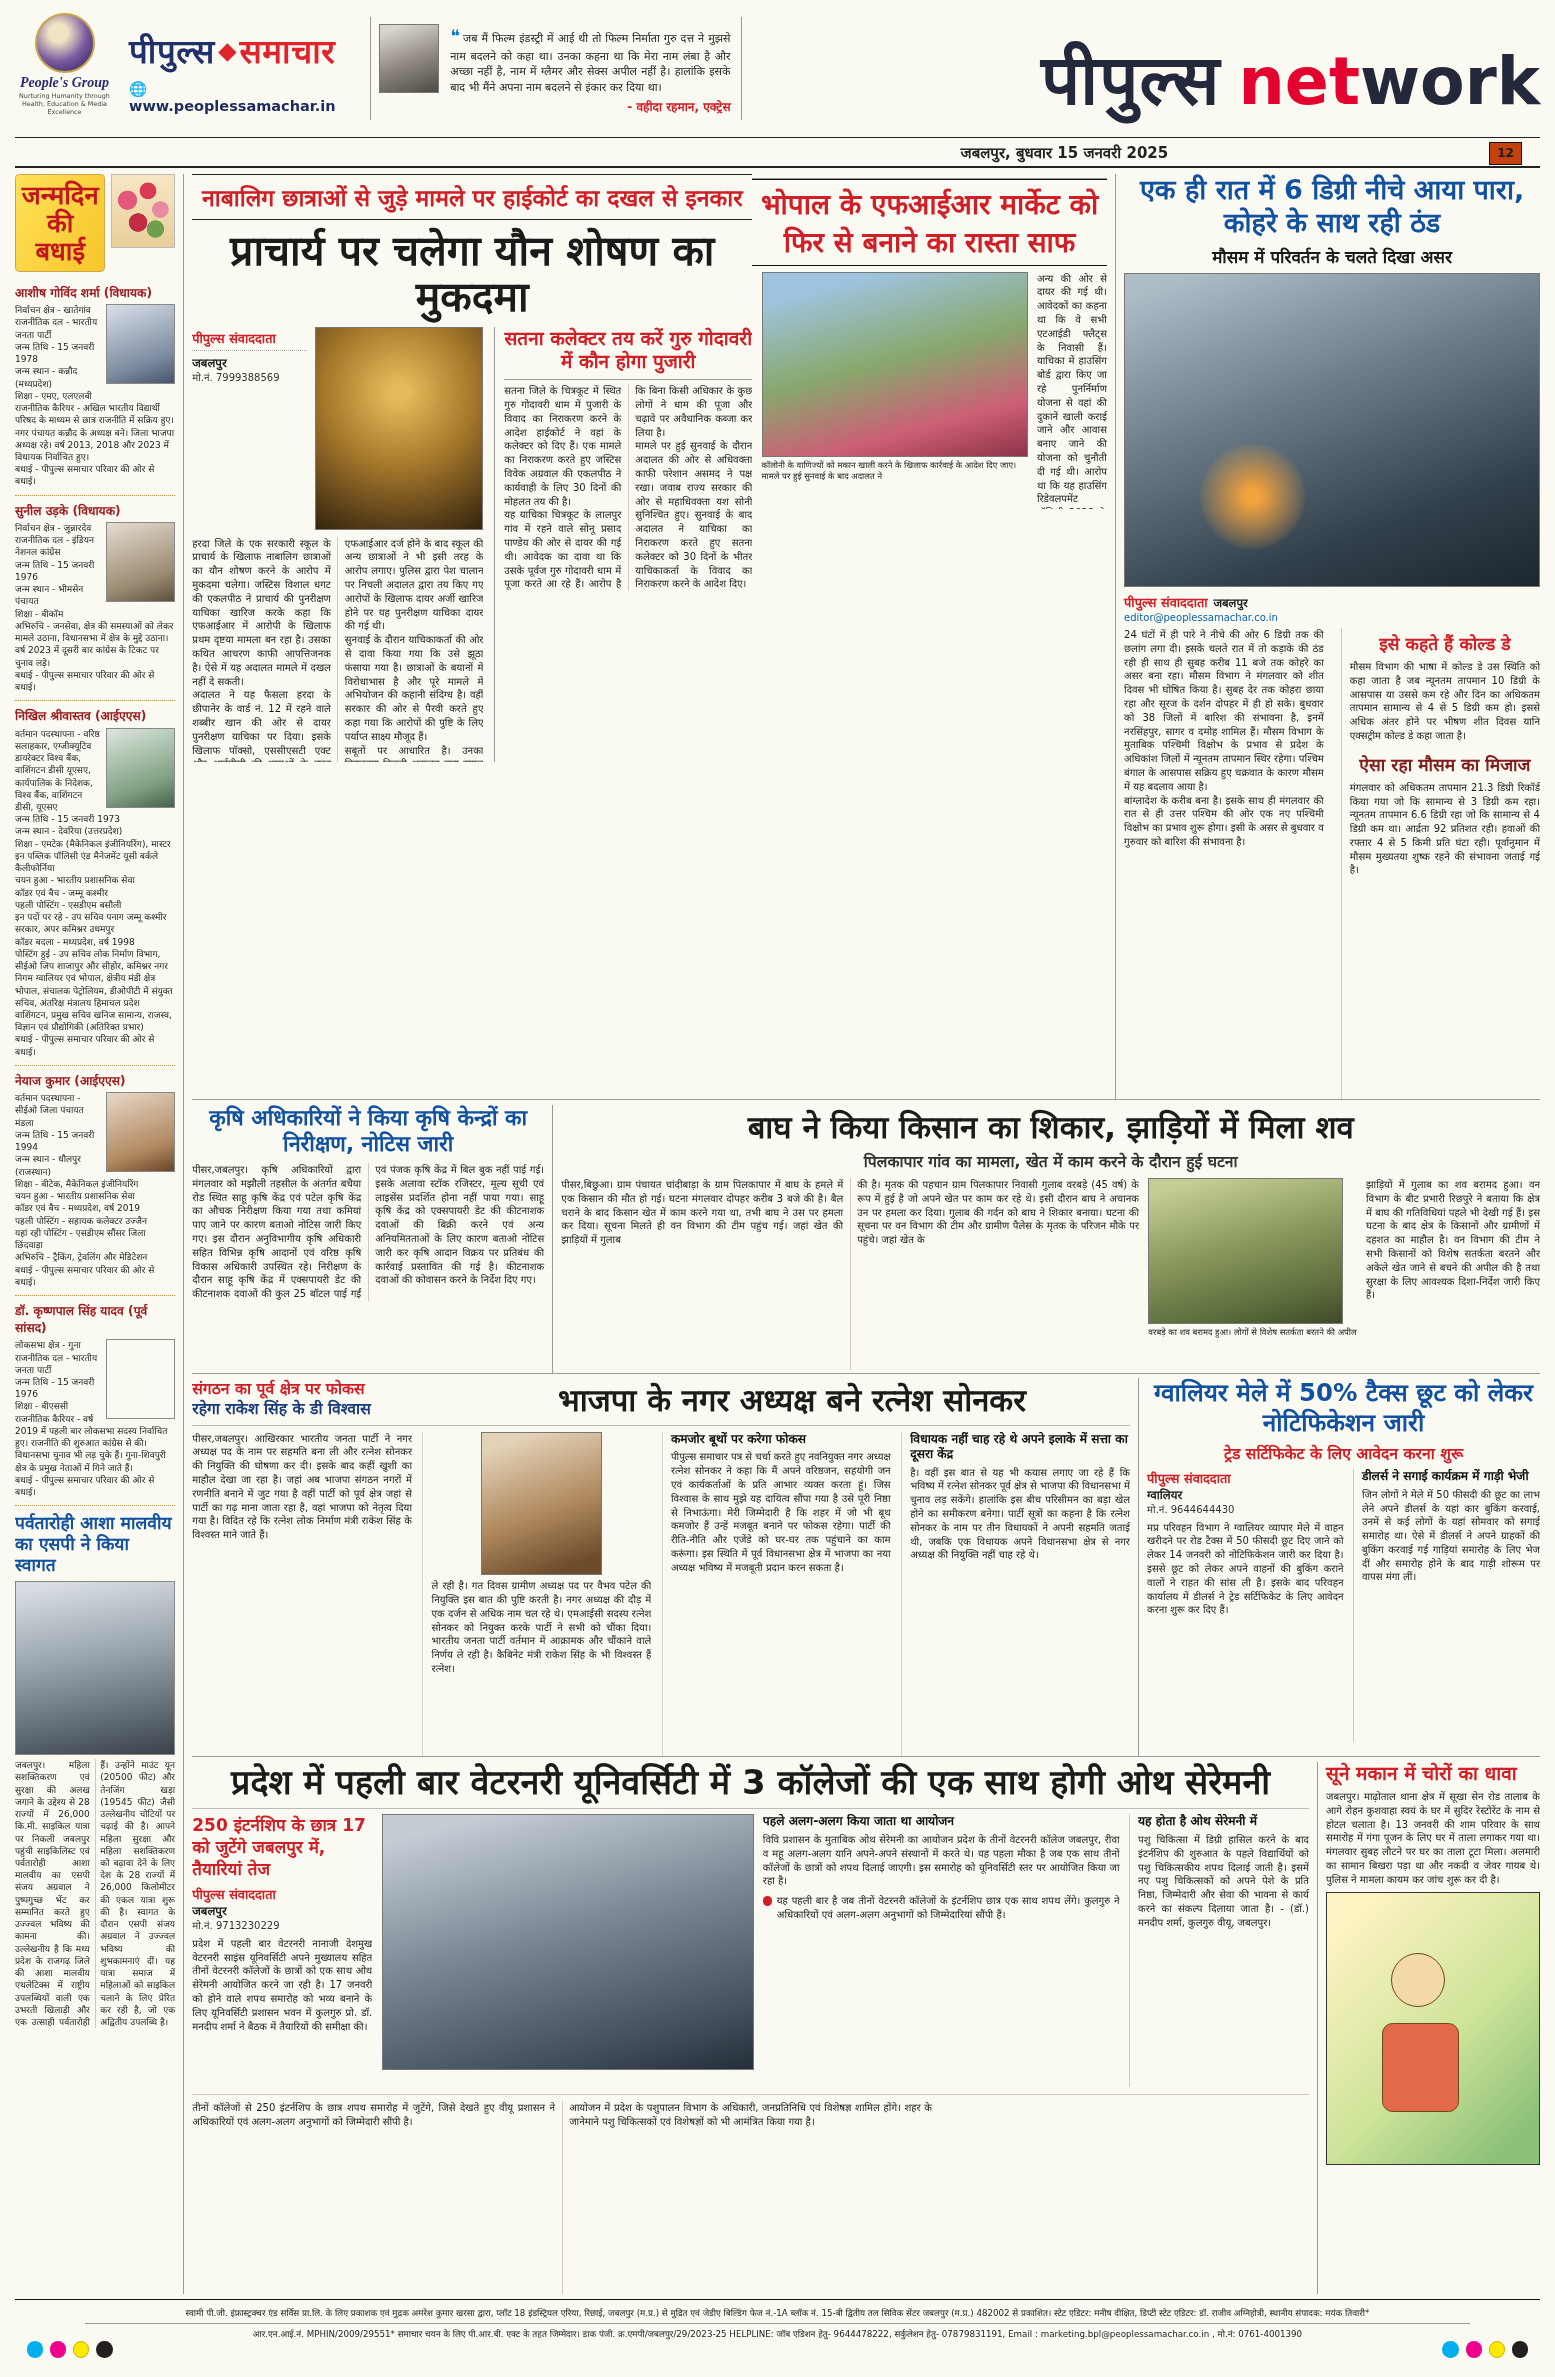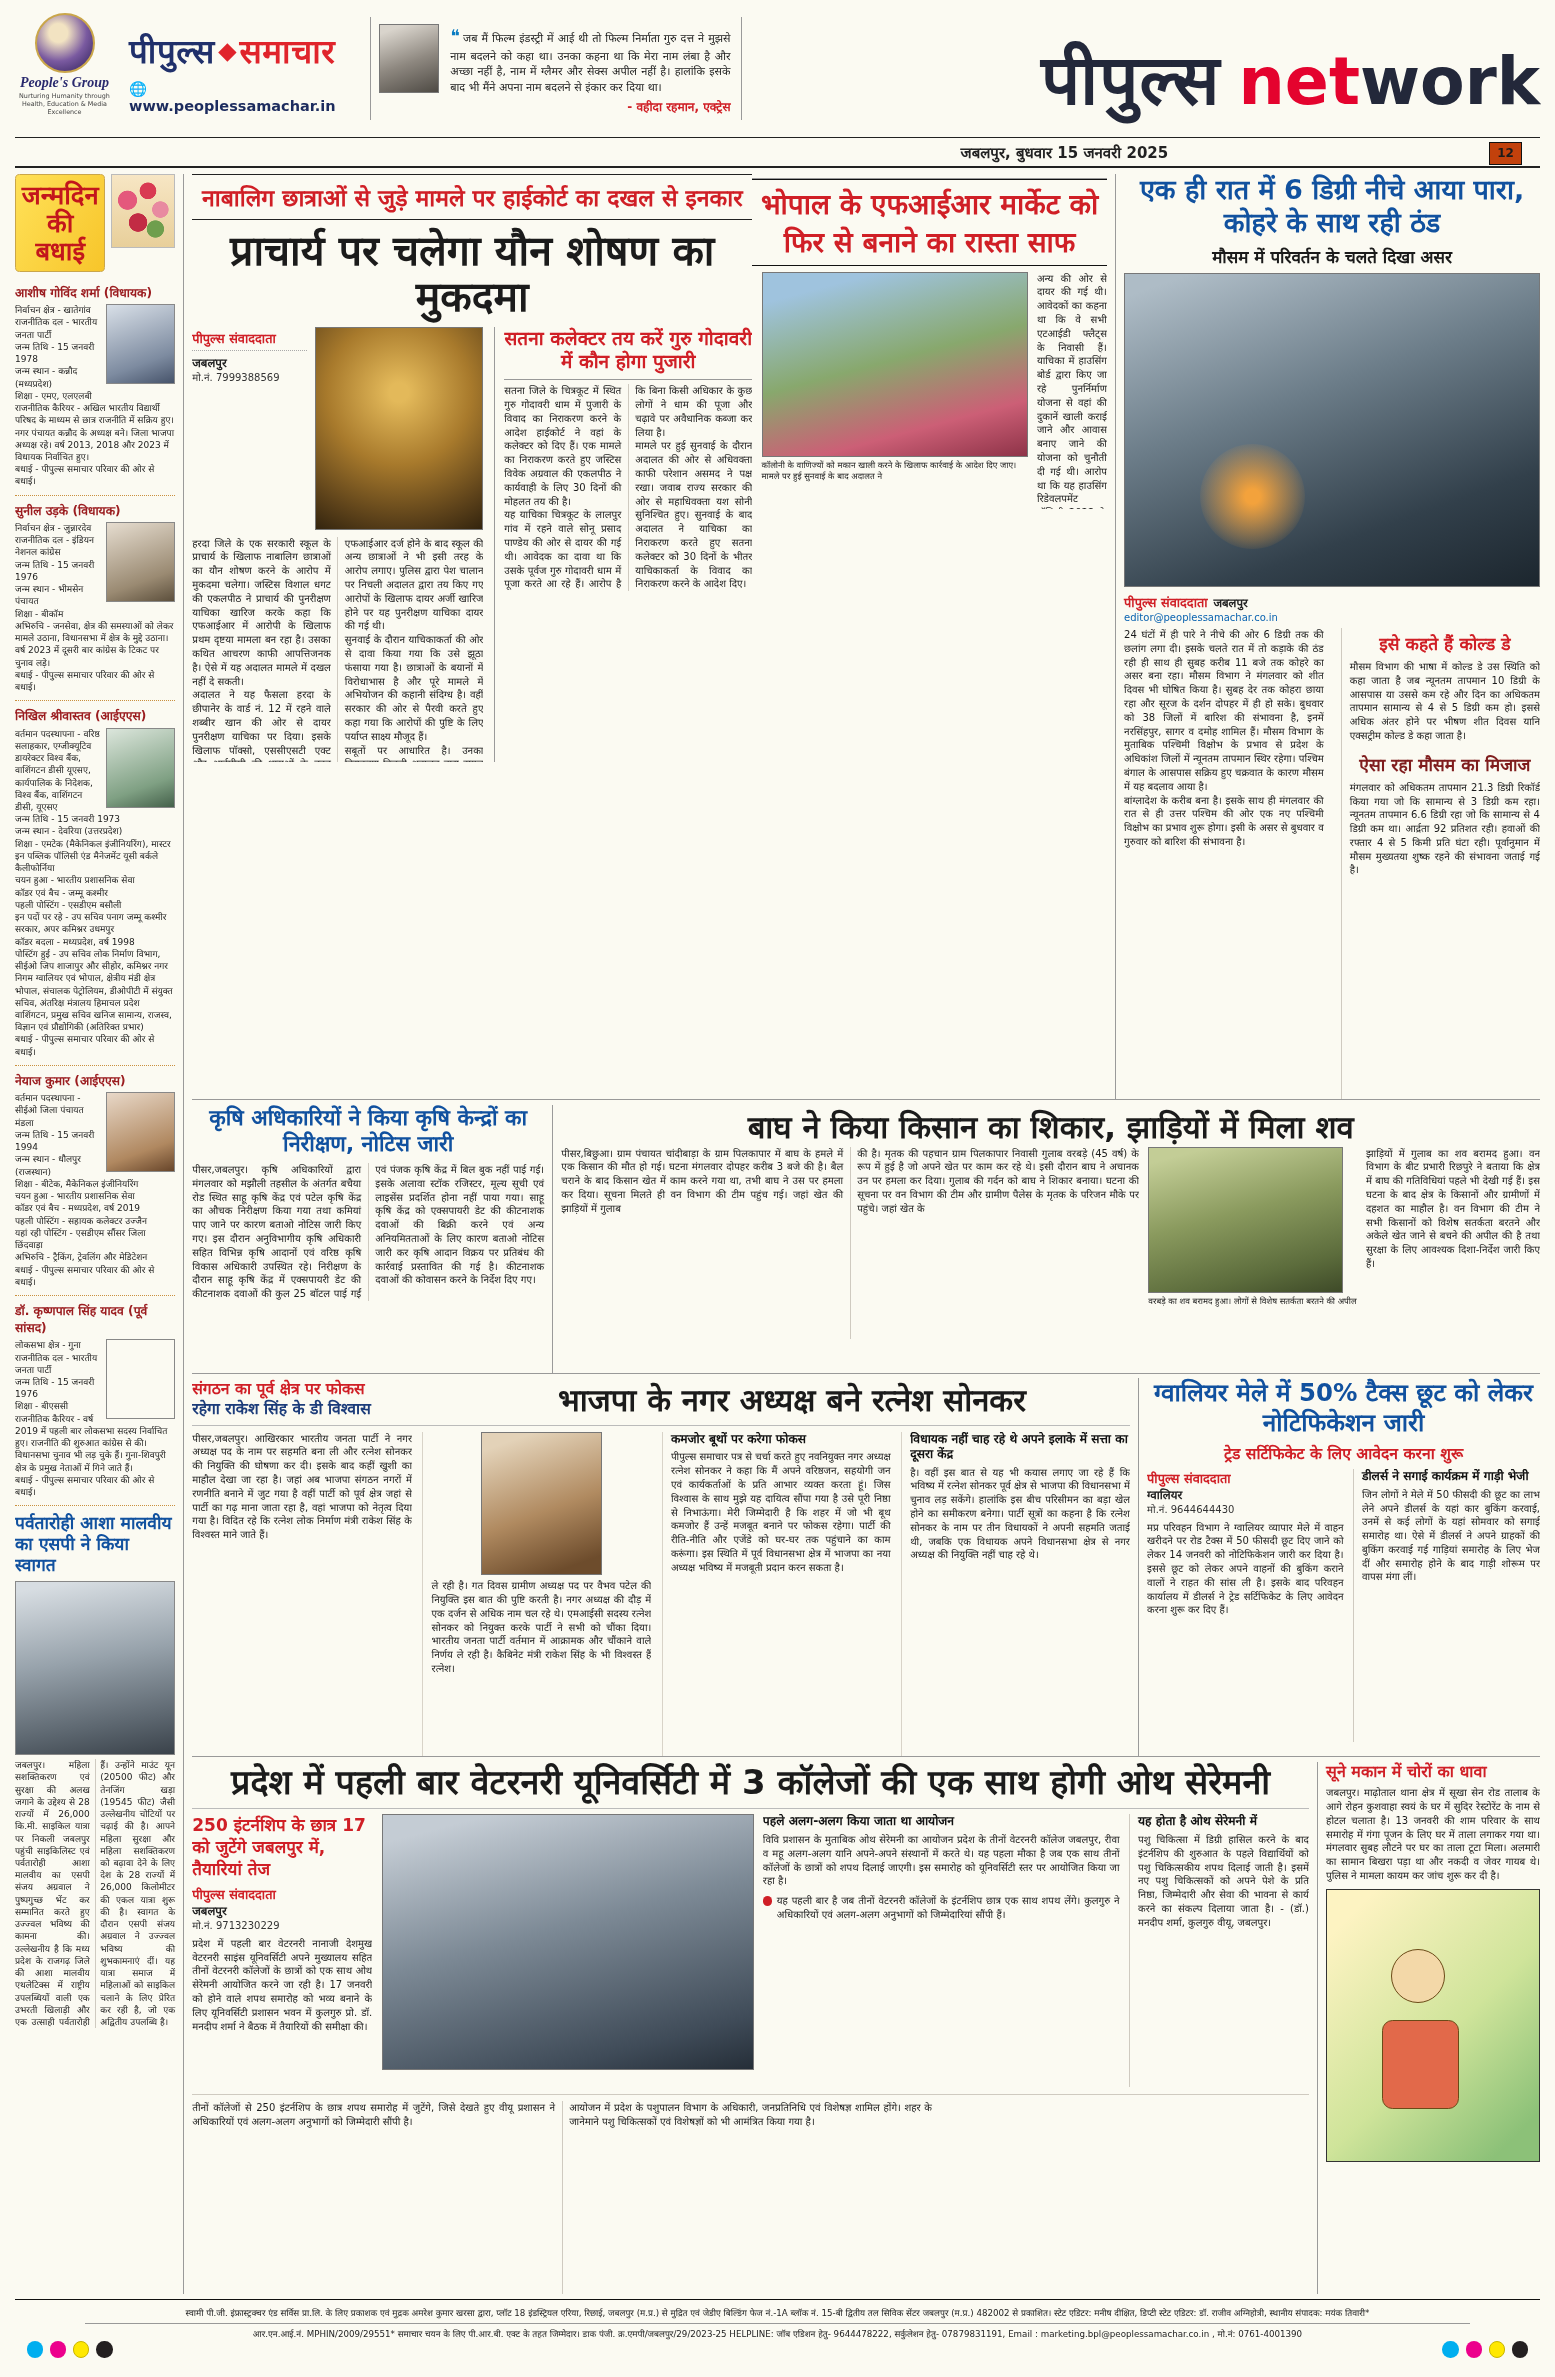--- a/index.html
+++ b/index.html
@@ -147,21 +147,21 @@
   .vet-main{display:flex;gap:9.3px;height:273px;overflow:hidden;}
   .vet-colA{width:180px;overflow:hidden;}
   .vet-deck{color:#d01f26;font-size:17px;font-weight:800;line-height:1.3;margin-bottom:4.6px;}
   .vet-photo{width:372px;height:256px;border:0.6px solid #777;background:linear-gradient(165deg,#c4ccd4 8%,#7d8a96 45%,#3f4b58 85%,#252e38);}
   .vet-colB{flex:1;overflow:hidden;}
   .vet-colC{width:180px;overflow:hidden;border-left:0.6px solid #cfcac0;padding-left:8.1px;}
   .vet-bullet{display:flex;gap:4.6px;margin-top:5.8px;}
   .vet-bullet .dot{width:9.3px;height:9.3px;border-radius:50%;background:#d01f26;flex:0 0 9.3px;margin-top:2.3px;}
   .vet-bottom{margin-top:7px;flex:1;overflow:hidden;border-top:0.6px solid #cfcac0;padding-top:5.8px;}
   .burglary{width:223px;border-left:0.6px solid #9a9a9a;padding-left:8.1px;overflow:hidden;}
-  .burg-head{color:#d01f26;font-size:16px;font-weight:900;line-height:1.25;margin-bottom:4.6px;}
+  .burg-head{color:#d01f26;font-size:19px;font-weight:900;line-height:1.25;margin-bottom:4.6px;}
   .cartoon{width:100%;height:273px;border:1.2px solid #333;margin-top:5.8px;position:relative;background:linear-gradient(135deg,#fdf3c2 10%,#cfe49a 55%,#8cc178 90%);}
   .cartoon::before{content:"";position:absolute;left:30%;top:22%;width:52px;height:52px;border-radius:50%;background:#f3d8a8;border:1.7px solid #6b4a17;}
   .cartoon::after{content:"";position:absolute;left:26%;top:48%;width:75px;height:87px;border-radius:10.5px;background:#e2694a;border:1.7px solid #6b4a17;}
 
   
   .pfooter{border-top:1.7px solid #111;margin-top:4.6px;padding:7px 70px 0;text-align:center;position:relative;height:74px;}
   .pfooter .l1{font-size:8.7px;line-height:1.5;color:#222;}
   .pfooter .l2{font-size:8.7px;line-height:1.5;color:#222;border-top:0.6px solid #999;margin-top:3.5px;padding-top:3.5px;}
   .dots{position:absolute;bottom:15px;display:flex;gap:7px;}
   .dots.left{left:11.6px;} .dots.right{right:11.6px;}
@@ -345,20 +345,21 @@
         </article>
       </div>
 
       <div class="row2">
         <article class="krishi">
           <div class="krishi-head">कृषि अधिकारियों ने किया कृषि केन्द्रों का निरीक्षण, नोटिस जारी</div>
           <div class="bodytxt cols2">पीसर,जबलपुर। कृषि अधिकारियों द्वारा मंगलवार को मझौली तहसील के अंतर्गत बचैया रोड स्थित साहू कृषि केंद्र एवं पटेल कृषि केंद्र का औचक निरीक्षण किया गया तथा कमियां पाए जाने पर कारण बताओ नोटिस जारी किए गए। इस दौरान अनुविभागीय कृषि अधिकारी सहित विभिन्न कृषि आदानों एवं वरिष्ठ कृषि विकास अधिकारी उपस्थित रहे। निरीक्षण के दौरान साहू कृषि केंद्र में एक्सपायरी डेट की कीटनाशक दवाओं की कुल 25 बॉटल पाई गईं एवं पंजक कृषि केंद्र में बिल बुक नहीं पाई गई। इसके अलावा स्टॉक रजिस्टर, मूल्य सूची एवं लाइसेंस प्रदर्शित होना नहीं पाया गया। साहू कृषि केंद्र को एक्सपायरी डेट की कीटनाशक दवाओं की बिक्री करने एवं अन्य अनियमितताओं के लिए कारण बताओ नोटिस जारी कर कृषि आदान विक्रय पर प्रतिबंध की कार्रवाई प्रस्तावित की गई है। कीटनाशक दवाओं की कोवासन करने के निर्देश दिए गए।</div>
         </article>
         <article class="tiger">
           <div class="tiger-head">बाघ ने किया किसान का शिकार, झाड़ियों में मिला शव</div>
+          <div class="tiger-deck">पिलकापार गांव का मामला, खेत में काम करने के दौरान हुई घटना</div>
           <div class="tiger-flex">
             <div class="tiger-left bodytxt cols2">पीसर,बिछुआ। ग्राम पंचायत चांदीबाड़ा के ग्राम पिलकापार में बाघ के हमले में एक किसान की मौत हो गई। घटना मंगलवार दोपहर करीब 3 बजे की है। बैल चराने के बाद किसान खेत में काम करने गया था, तभी बाघ ने उस पर हमला कर दिया। सूचना मिलते ही वन विभाग की टीम पहुंच गई। जहां खेत की झाड़ियों में गुलाब
 की है। मृतक की पहचान ग्राम पिलकापार निवासी गुलाब वरबड़े (45 वर्ष) के रूप में हुई है जो अपने खेत पर काम कर रहे थे। इसी दौरान बाघ ने अचानक उन पर हमला कर दिया। गुलाब की गर्दन को बाघ ने शिकार बनाया। घटना की सूचना पर वन विभाग की टीम और ग्रामीण पैलेस के मृतक के परिजन मौके पर पहुंचे। जहां खेत के</div>
             <div>
               <div class="tiger-photo"></div>
               <div class="tiger-cap">वरबड़े का शव बरामद हुआ। लोगों से विशेष सतर्कता बरतने की अपील</div>
             </div>
             <div class="tiger-right bodytxt">झाड़ियों में गुलाब का शव बरामद हुआ। वन विभाग के बीट प्रभारी रिछपुरे ने बताया कि क्षेत्र में बाघ की गतिविधियां पहले भी देखी गई हैं। इस घटना के बाद क्षेत्र के किसानों और ग्रामीणों में दहशत का माहौल है। वन विभाग की टीम ने सभी किसानों को विशेष सतर्कता बरतने और अकेले खेत जाने से बचने की अपील की है तथा सुरक्षा के लिए आवश्यक दिशा-निर्देश जारी किए हैं।</div>
           </div>
         </article>

